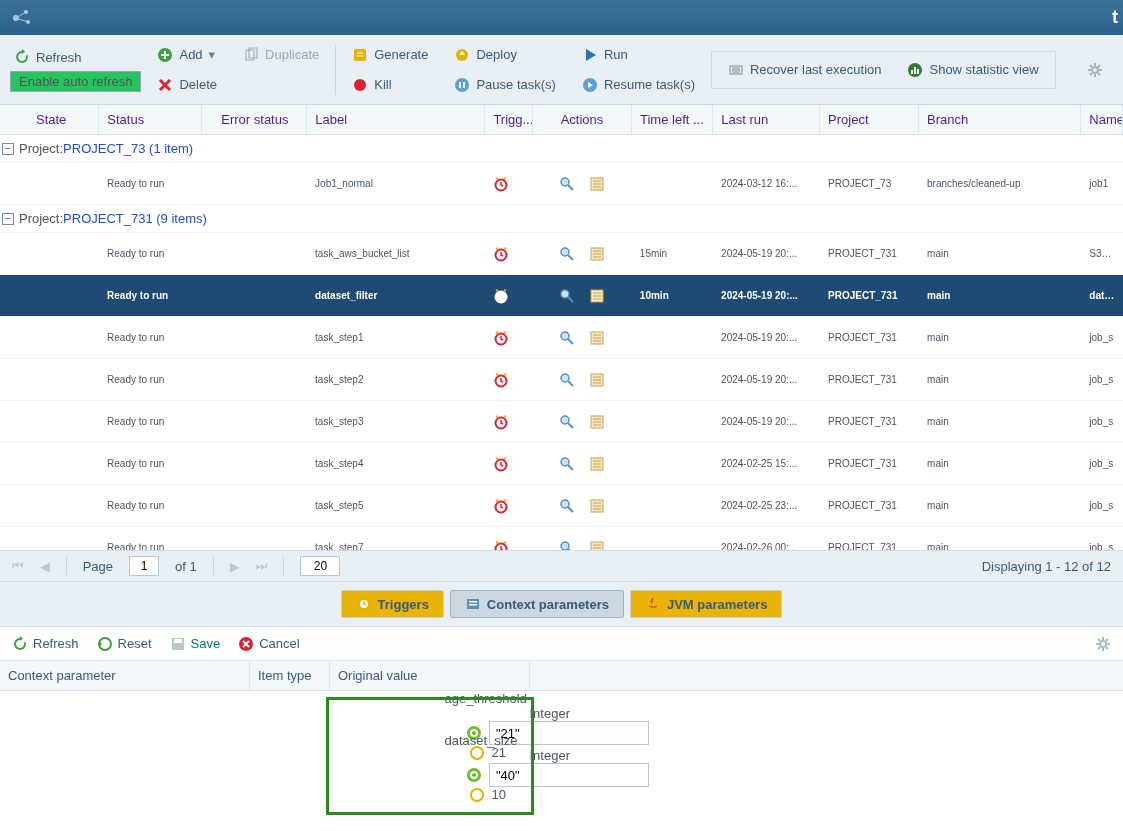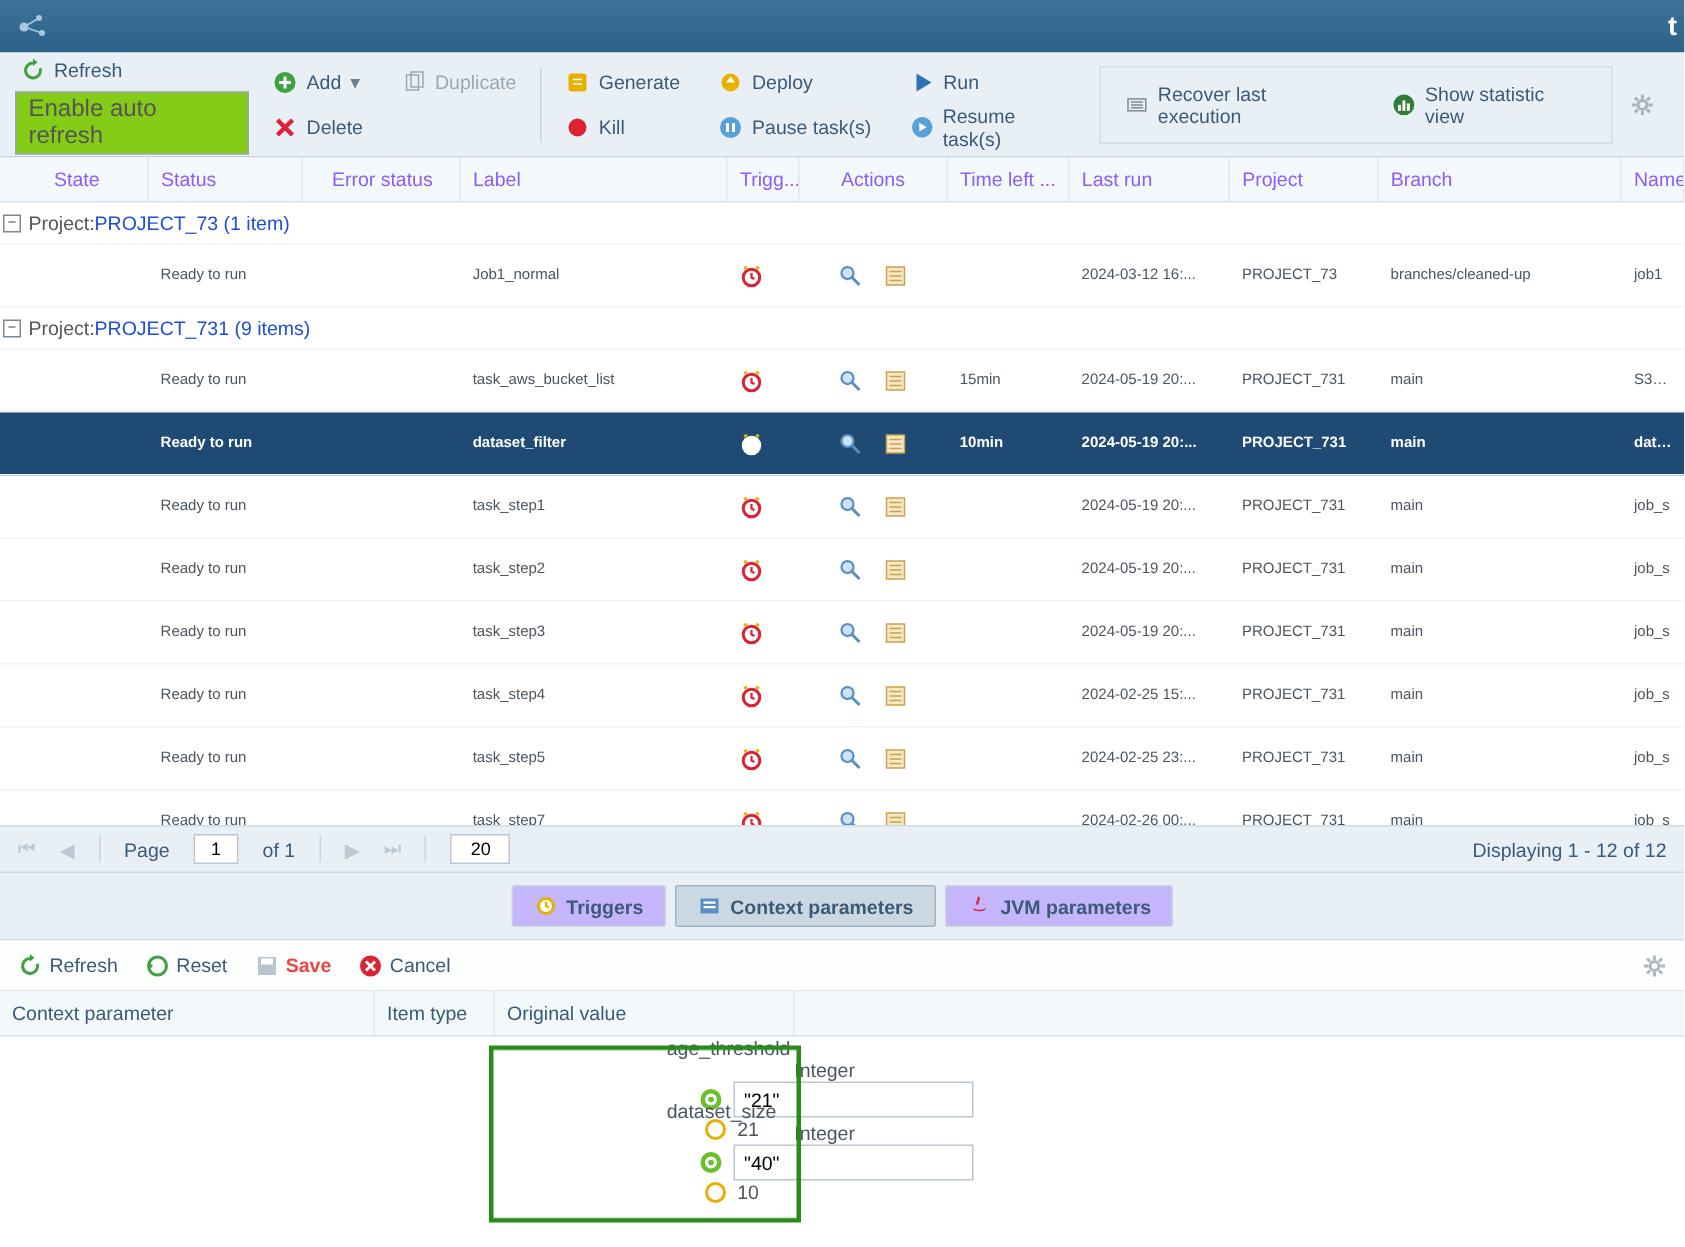--- a/index.html
+++ b/index.html
@@ -8,27 +8,27 @@
   .header { background: linear-gradient(to bottom, #3e7299, #2b6189); height: 35px; display: flex; align-items: center; padding-left: 10px; color: #fff; }
   .header-logo { width: 24px; height: 24px; margin-right: 8px; }
   .header-title { font-size: 20px; font-weight: 500; letter-spacing: 0.5px; color: #eaf2f8; }
   .header-right-icon { margin-left: auto; margin-right: 5px; font-size: 18px; font-weight: bold; }
 
   .toolbar-area { background: #e8f0f6; border-bottom: 1px solid #c3d6e4; padding: 6px 10px; display: flex; align-items: center; gap: 12px; height: 70px; }
   .tb-group { display: grid; grid-template-columns: auto auto; grid-auto-rows: 26px; column-gap: 18px; row-gap: 4px; }
   .tb-group.col3 { grid-template-columns: auto auto auto; }
   .tb-item { display: flex; align-items: center; gap: 6px; font-size: 13px; color: #3a5a78; cursor: pointer; padding: 2px 4px; }
   .tb-item.disabled { color: #9aa7b2; }
-  .auto-refresh { background: #84cc16; border: 1px solid #9aa7b2; padding: 2px 8px; font-size: 16px; color: #555; cursor: pointer; }
+  .auto-refresh { background: #22c55e; border: 1px solid #9aa7b2; padding: 2px 8px; font-size: 13px; color: #555; cursor: pointer; }
   .divider { width: 1px; height: 50px; background: #c3d6e4; }
   .right-group { display: flex; align-items: center; border: 1px solid #d0dce5; padding: 8px 12px; gap:18px; }
   .gear-right { margin-left: auto; margin-right:10px; opacity:0.6; }
   .ic { display:inline-flex; width:16px; height:16px; align-items:center; justify-content:center; }
 
-  .grid-headers { display:flex; background:#f3f8fb; border-bottom:1px solid #d6e2eb; height:30px; align-items:center; font-size:13px; color:#8b5cf6; font-weight:400; }
+  .grid-headers { display:flex; background:#f3f8fb; border-bottom:1px solid #d6e2eb; height:30px; align-items:center; font-size:13px; color:#4c1d95; font-weight:400; }
   .gh { padding:0 8px; border-right:1px solid #e0e8ee; height:100%; display:flex; align-items:center; overflow:hidden; white-space:nowrap; }
 
   .c-state   { width:100px; padding-left:36px;}
   .c-status  { width:104px; }
   .c-error   { width:95px;margin-left:11px; }
   .c-label   { width:180px; }
   .c-trigg   { width:48px; }
   .c-actions { width:100px; justify-content:center;}
   .c-time    { width:82px; }
   .c-last    { width:108px; }
@@ -48,26 +48,26 @@
 
   .pager { height:32px; background:#e8f0f6; border-top:1px solid #d0dce5; border-bottom:1px solid #d0dce5; display:flex; align-items:center; padding:0 12px; gap:16px; font-size:13px; color:#3a5a78; }
   .pager .sep { width:1px; height:18px; background:#c3d6e4; }
   .pager input { width:30px; text-align:center; border:1px solid #b9c7d2; height:20px; font-size:12px; }
   .pager .psize { width:40px; }
   .pager .nav-ic { color:#6c7f8e; cursor:pointer; }
   .pager .nav-ic.disabled { color:#bcc9d3; }
   .pager-right { margin-left:auto; }
 
   .tabbar { height:45px; background:#e8f0f6; display:flex; align-items:center; justify-content:center; gap:6px; border-bottom:1px solid #d0dce5;}
-  .tab { display:flex; align-items:center; gap:6px; padding:5px 14px; border:1px solid #c6d3dd; background:#c4b5fd; color:#3a5a78; font-size:13px; cursor:pointer; border-radius:2px; font-weight:600;}
+  .tab { display:flex; align-items:center; gap:6px; padding:5px 14px; border:1px solid #c6d3dd; background:#eab308; color:#3a5a78; font-size:13px; cursor:pointer; border-radius:2px; font-weight:600;}
   .tab.active { background:#cbd8e2; border-color:#9fb5c6; }
 
   .ctx-toolbar { height:34px; background:#fdfefe; border-bottom:1px solid #e0e8ee; display:flex; align-items:center; gap:18px; padding:0 12px; font-size:13px; color:#3a5a78;}
   .ctx-toolbar .item { display:flex; align-items:center; gap:5px; cursor:pointer; }
-  .ctx-toolbar .item.disabled { color:#ef4444;font-weight:bold; }
+  .ctx-toolbar .item.disabled { color:#0f766e; }
 
   .ctx-headers { display:flex; height:30px; background:#f3f8fb; border-bottom:1px solid #d6e2eb; font-size:13px; color:#3a5a78; align-items:center;}
   .ctx-headers div { padding:0 8px; border-right:1px solid #e0e8ee; height:100%; display:flex; align-items:center; }
   .cx-param { width:250px; }
   .cx-type  { width:80px;  }
   .cx-custom{ width:205px; }
   .cx-orig  { width:200px; }
 
   .ctx-row { display:flex; align-items:center; height:42px; font-size:13px; color:#4a5560;flex-direction:column; }
   .ctx-row > div { padding:0 8px; }

